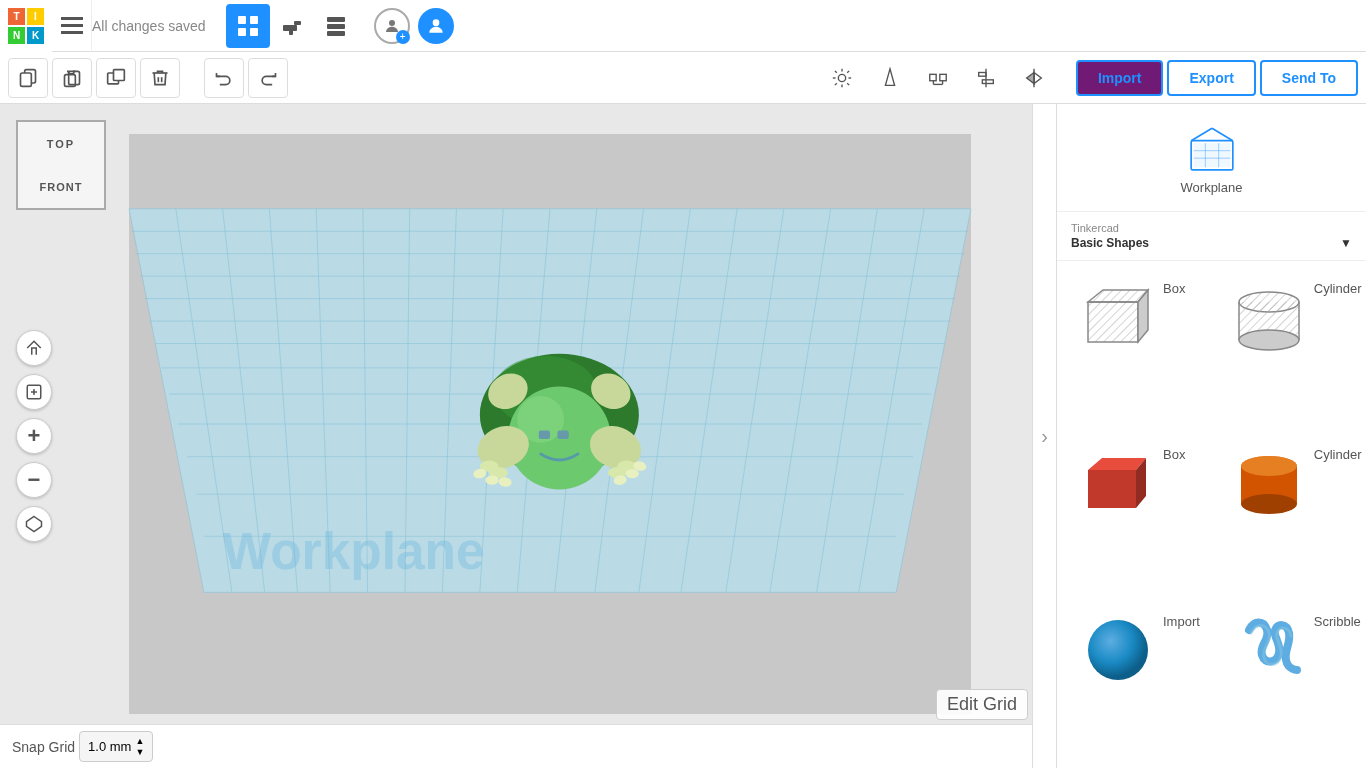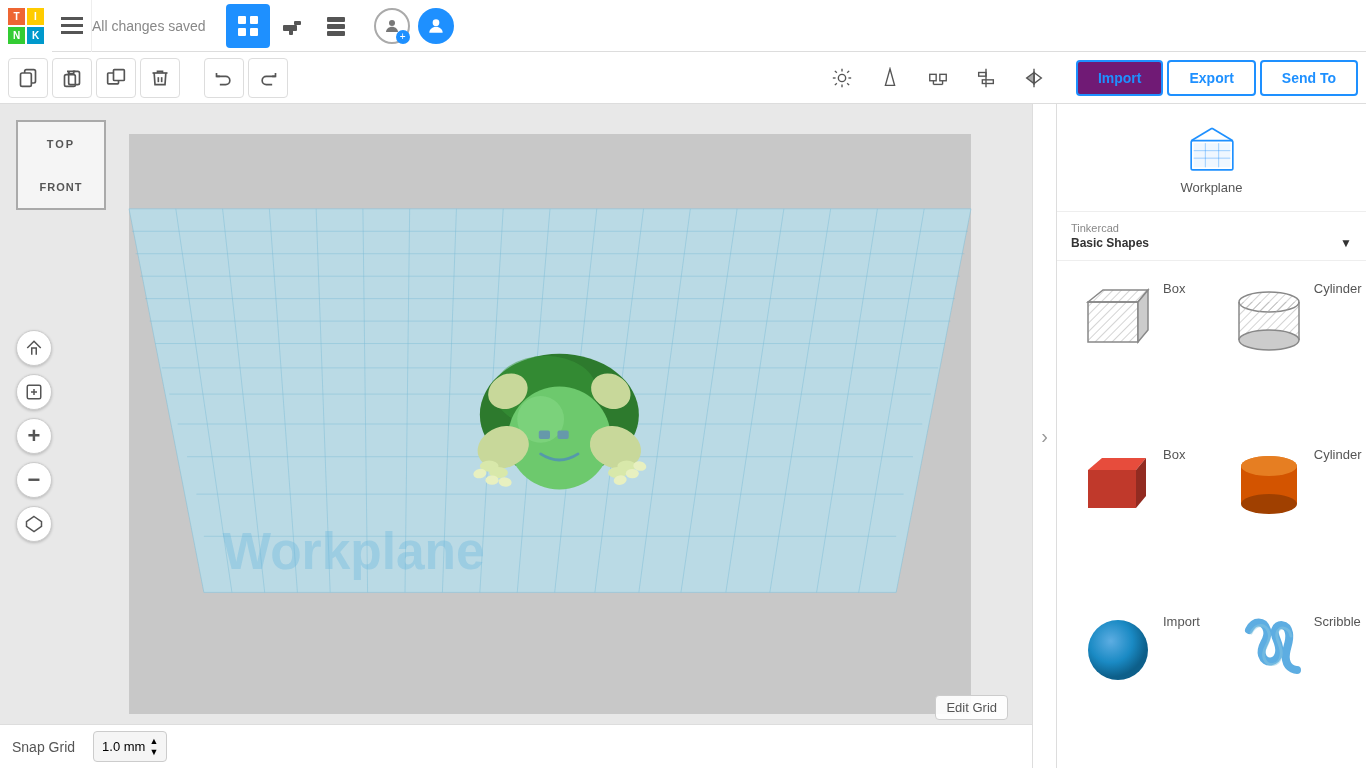--- a/index.html
+++ b/index.html
@@ -101,31 +101,31 @@
       display: flex; flex-direction: column; gap: 8px; z-index: 10;
     }
     .zoom-btn {
       width: 36px; height: 36px; border-radius: 50%; background: #fff;
       border: 1px solid #ccc; display: flex; align-items: center; justify-content: center;
       cursor: pointer; font-size: 18px; color: #555; box-shadow: 0 1px 3px rgba(0,0,0,0.2);
     }
 
     
     #edit-grid-btn {
-      position: absolute; bottom: 48px; right: 24px;
+      position: absolute; bottom: 48px; right: 4px;
       background: rgba(255,255,255,0.9); border: 1px solid #ccc;
-      border-radius: 4px; padding: 4px 10px; font-size: 13px;
+      border-radius: 4px; padding: 4px 10px; font-size: 18px;
       cursor: pointer; color: #555;
     }
 
     
     #snap-grid-bar {
       position: absolute; bottom: 0; left: 0; right: 0; height: 44px;
       background: #fff; border-top: 1px solid #ddd;
-      display: flex; align-items: center; padding: 0 12px; gap: 18px;
+      display: flex; align-items: center; padding: 0 12px; gap: 4px;
     }
     #snap-label { font-size: 14px; color: #555; }
     #snap-value {
       background: #f5f5f5; border: 1px solid #ccc; border-radius: 4px;
       padding: 4px 8px; font-size: 13px; display: flex; align-items: center; gap: 4px;
     }
 
     
     #collapse-handle {
       width: 24px; background: #fff; border-left: 1px solid #ddd;

